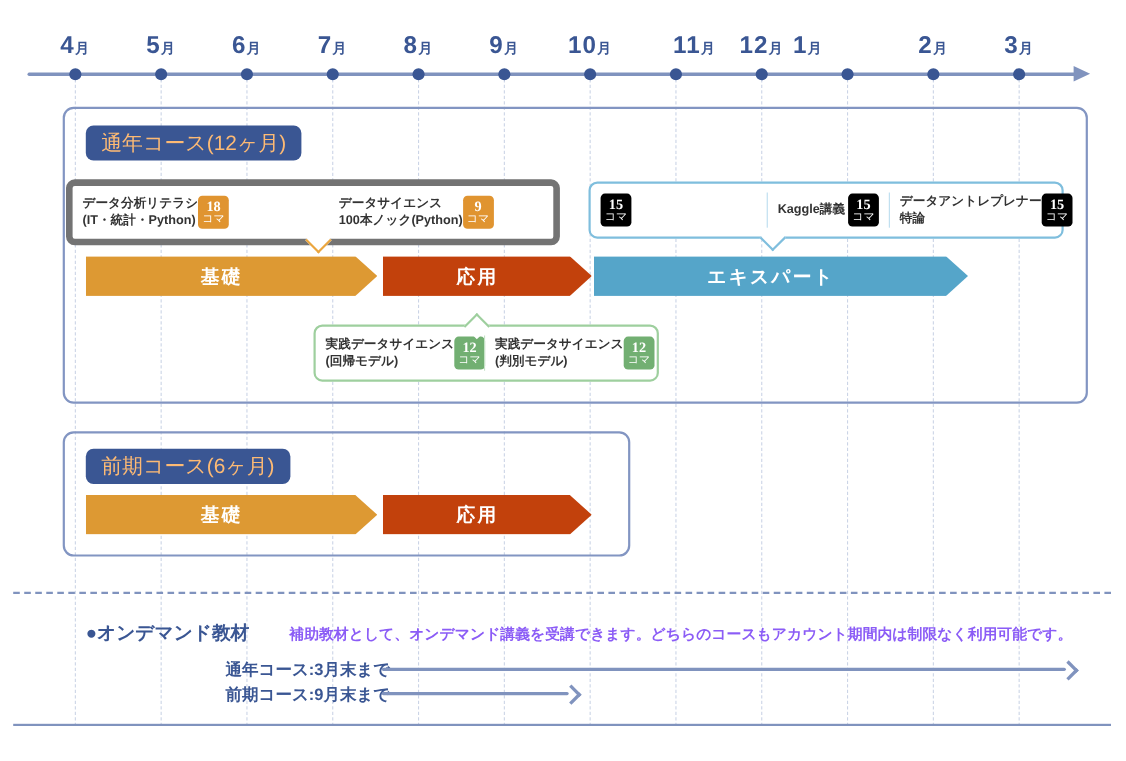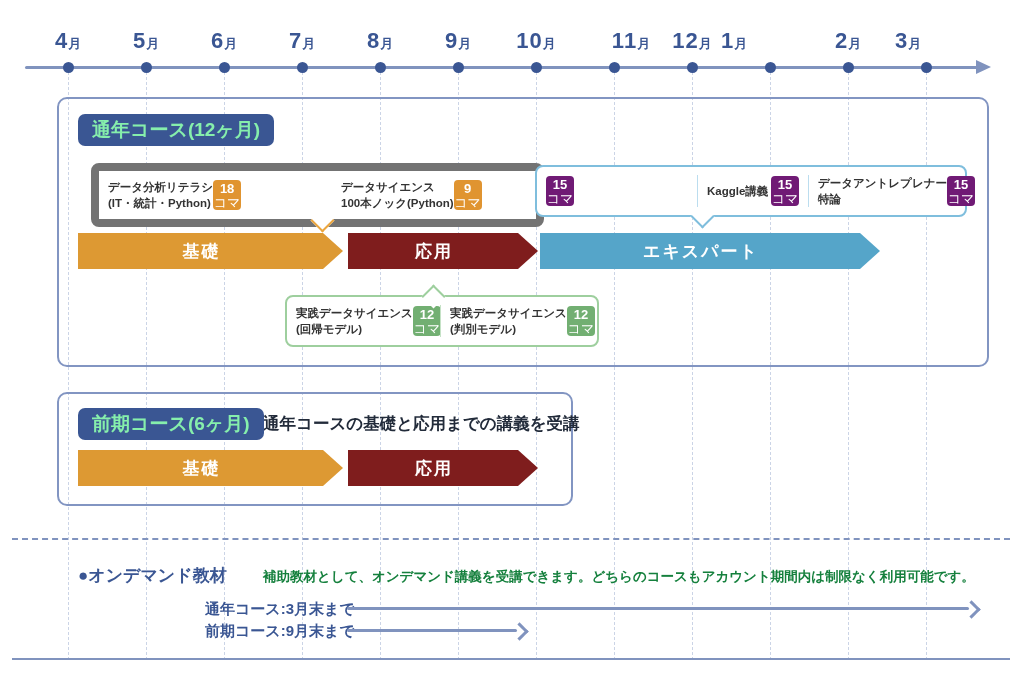--- a/index.html
+++ b/index.html
@@ -14,76 +14,76 @@
   .tl-dot{position:absolute;top:62px;width:11px;height:11px;border-radius:50%;background:#3A5693;z-index:1;}
   .tl-label{position:absolute;top:28px;width:64px;text-align:center;color:#3A5693;font-weight:bold;}
   .tl-label .num{font-size:22px;letter-spacing:1px;}
   .tl-label .suf{font-size:13px;}
 
   
   .big-box{position:absolute;border:2px solid #8295C2;border-radius:10px;background:transparent;z-index:1;}
   #annual-box{left:57px;top:97px;width:928px;height:266px;}
   #firsthalf-box{left:57px;top:392px;width:512px;height:110px;}
 
-  .course-badge{position:absolute;background:#3A5693;color:#86efac;font-weight:bold;font-size:19px;
+  .course-badge{position:absolute;background:#3A5693;color:#fdba74;font-weight:normal;font-size:19px;
     border-radius:7px;display:inline-flex;align-items:center;justify-content:center;
     height:32px;padding:0 14px;z-index:3;white-space:nowrap;}
   #annual-badge{left:78px;top:114px;}
   #firsthalf-badge{left:78px;top:408px;}
 
   
   .callout{position:absolute;background:#fff;border-radius:8px;display:flex;align-items:stretch;z-index:2;}
   .callout .item{display:flex;align-items:center;justify-content:space-between;padding:0 9px;box-sizing:border-box;}
   .callout .txt{font-size:11.5px;font-weight:bold;color:#333;line-height:1.4;white-space:nowrap;}
   .vdiv{width:1px;align-self:center;height:32px;}
   .koma{width:28px;height:30px;border-radius:4px;color:#fff;display:flex;flex-direction:column;
     align-items:center;justify-content:center;line-height:1;flex:none;}
-  .koma .n{font-size:13px;font-weight:bold;}
-  .koma .u{font-size:13px;margin-top:1px;}
-
-  #top-callout{left:91px;top:163px;width:437px;height:48px;border:8px solid #737373;gap:45px;}
+  .koma .n{font-size:13px;font-weight:bold;font-family:Liberation Serif, serif;}
+  .koma .u{font-size:10px;margin-top:1px;}
+
+  #top-callout{left:60px;top:163px;width:437px;height:48px;border:6px solid #737373;gap:45px;}
   #top-callout .koma{background:#E09430;}
   #expert-callout{left:535px;top:165px;width:428px;height:48px;border:2px solid #7FBEDD;}
-  #expert-callout .koma{background:#701a75;text-align:center;}
+  #expert-callout .koma{background:#000000;text-align:center;}
   #bottom-callout{left:285px;top:295px;width:310px;height:48px;border:2px solid #9ECF9E;}
   #bottom-callout .koma{background:#72AF72;}
 
   .tail{position:absolute;width:15px;height:15px;background:#fff;transform:rotate(45deg);}
   .tail.down{bottom:-9.5px;}
   .tail.up{top:-9.5px;}
   #top-callout .tail{left:215px;border-right:2px solid #EBA63F;border-bottom:2px solid #EBA63F;}
   #expert-callout .tail{left:157px;border-right:2px solid #7FBEDD;border-bottom:2px solid #7FBEDD;}
   #bottom-callout .tail{left:138px;border-top:2px solid #9ECF9E;border-left:2px solid #9ECF9E;}
 
   
   .phase{position:absolute;height:36px;display:flex;align-items:center;justify-content:center;
     color:#fff;font-weight:bold;font-size:17px;letter-spacing:2px;box-sizing:border-box;padding-right:18px;
     clip-path:polygon(0 0,calc(100% - 20px) 0,100% 50%,calc(100% - 20px) 100%,0 100%);z-index:2;}
   .phase.orange{background:#DD9933;}
-  .phase.green{background:#7f1d1d;}
+  .phase.green{background:#c2410c;}
   .phase.blue{background:#55A5C9;}
   #phase-kiso{left:78px;top:233px;width:265px;}
   #phase-oyo{left:348px;top:233px;width:190px;}
   #phase-expert{left:540px;top:233px;width:340px;}
   #fh-kiso{left:78px;top:450px;width:265px;}
   #fh-oyo{left:348px;top:450px;width:190px;}
 
   
   #fh-desc{position:absolute;left:263px;top:413px;font-size:16.5px;font-weight:bold;color:#222B3A;white-space:nowrap;z-index:2;}
 
   
   #schedule-note{position:absolute;right:34px;top:493px;font-size:15.5px;font-weight:bold;color:#222B3A;white-space:nowrap;}
 
   
   #dashed-sep{position:absolute;left:12px;top:538px;width:998px;height:0;border-top:2px dashed #8093BE;z-index:1;}
   #bottom-line{position:absolute;left:12px;top:658px;width:998px;height:2px;background:#8093BE;z-index:1;}
 
   
   #od-title{position:absolute;left:78px;top:564px;font-size:17px;font-weight:bold;color:#3A5693;white-space:nowrap;z-index:2;}
-  #od-desc{position:absolute;left:263px;top:568px;font-size:13.5px;font-weight:bold;color:#15803d;white-space:nowrap;z-index:2;font-family:Liberation Serif, serif;}
+  #od-desc{position:absolute;left:263px;top:568px;font-size:13.5px;font-weight:bold;color:#8b5cf6;white-space:nowrap;z-index:2;font-family:Liberation Serif, serif;}
   #account-box{position:absolute;left:92px;top:600px;width:104px;height:36px;border:2px solid #3A5693;background:#fff;
     color:#3A5693;font-size:13.5px;font-weight:bold;display:flex;align-items:center;justify-content:center;
     box-sizing:border-box;z-index:2;white-space:nowrap;}
   .period-label{position:absolute;left:205px;color:#3A5693;font-size:15px;font-weight:bold;white-space:nowrap;z-index:2;}
   #period-label-1{top:600px;}
   #period-label-2{top:622px;}
   .period-line{position:absolute;height:3px;background:#8093BE;border-radius:2px;z-index:2;}
   #period-line-1{left:347px;top:607px;width:622px;}
   #period-line-2{left:347px;top:629px;width:170px;}
   .chev{position:absolute;width:10px;height:10px;border-top:3px solid #8093BE;border-right:3px solid #8093BE;
@@ -116,21 +116,21 @@
   <div class="tl-label" style="left:114px"><span class="num">5</span><span class="suf">月</span></div>
   <div class="tl-label" style="left:192px"><span class="num">6</span><span class="suf">月</span></div>
   <div class="tl-label" style="left:270px"><span class="num">7</span><span class="suf">月</span></div>
   <div class="tl-label" style="left:348px"><span class="num">8</span><span class="suf">月</span></div>
   <div class="tl-label" style="left:426px"><span class="num">9</span><span class="suf">月</span></div>
   <div class="tl-label" style="left:504px"><span class="num">10</span><span class="suf">月</span></div>
   <div class="tl-label" style="left:599px"><span class="num">11</span><span class="suf">月</span></div>
   <div class="tl-label" style="left:660px"><span class="num">12</span><span class="suf">月</span></div>
   <div class="tl-label" style="left:702px"><span class="num">1</span><span class="suf">月</span></div>
   <div class="tl-label" style="left:816px"><span class="num">2</span><span class="suf">月</span></div>
-  <div class="tl-label" style="left:876px"><span class="num">3</span><span class="suf">月</span></div>
+  <div class="tl-label" style="left:894px"><span class="num">3</span><span class="suf">月</span></div>
 
   <div class="tl-dot" style="left:63px"></div>
   <div class="tl-dot" style="left:141px"></div>
   <div class="tl-dot" style="left:219px"></div>
   <div class="tl-dot" style="left:297px"></div>
   <div class="tl-dot" style="left:375px"></div>
   <div class="tl-dot" style="left:453px"></div>
   <div class="tl-dot" style="left:531px"></div>
   <div class="tl-dot" style="left:609px"></div>
   <div class="tl-dot" style="left:687px"></div>
@@ -228,21 +228,20 @@
       <div class="koma">
         <span class="n">12</span>
         <span class="u">コマ</span>
       </div>
     </div>
     <div class="tail up"></div>
   </div>
 
   <div class="big-box" id="firsthalf-box"></div>
   <div class="course-badge" id="firsthalf-badge">前期コース(6ヶ月)</div>
-  <div id="fh-desc">通年コースの基礎と応用までの講義を受講</div>
   <div class="phase orange" id="fh-kiso">基礎</div>
   <div class="phase green" id="fh-oyo">応用</div>
 
 
   <div id="dashed-sep"></div>
 
   <div id="od-title">●オンデマンド教材</div>
   <div id="od-desc">補助教材として、オンデマンド講義を受講できます。どちらのコースもアカウント期間内は制限なく利用可能です。</div>
 
   <div class="period-label" id="period-label-1">通年コース:3月末まで</div>

